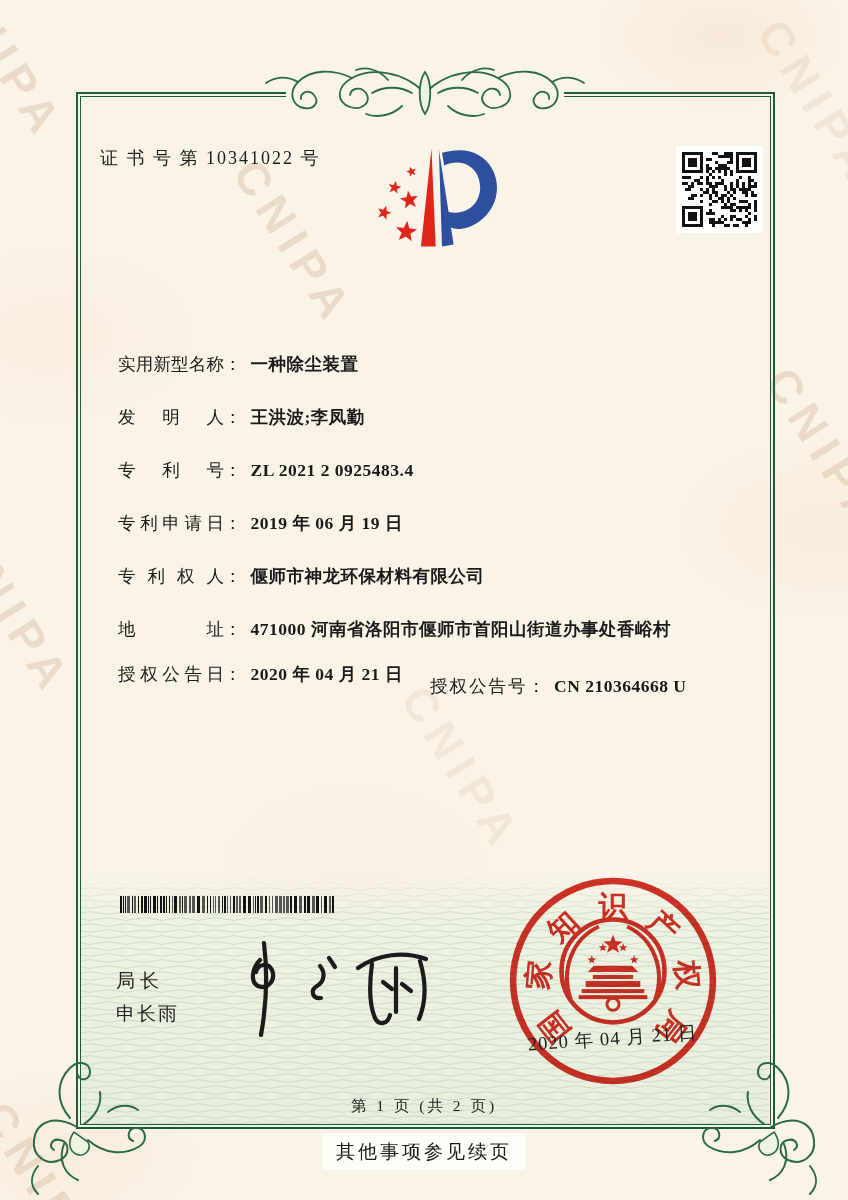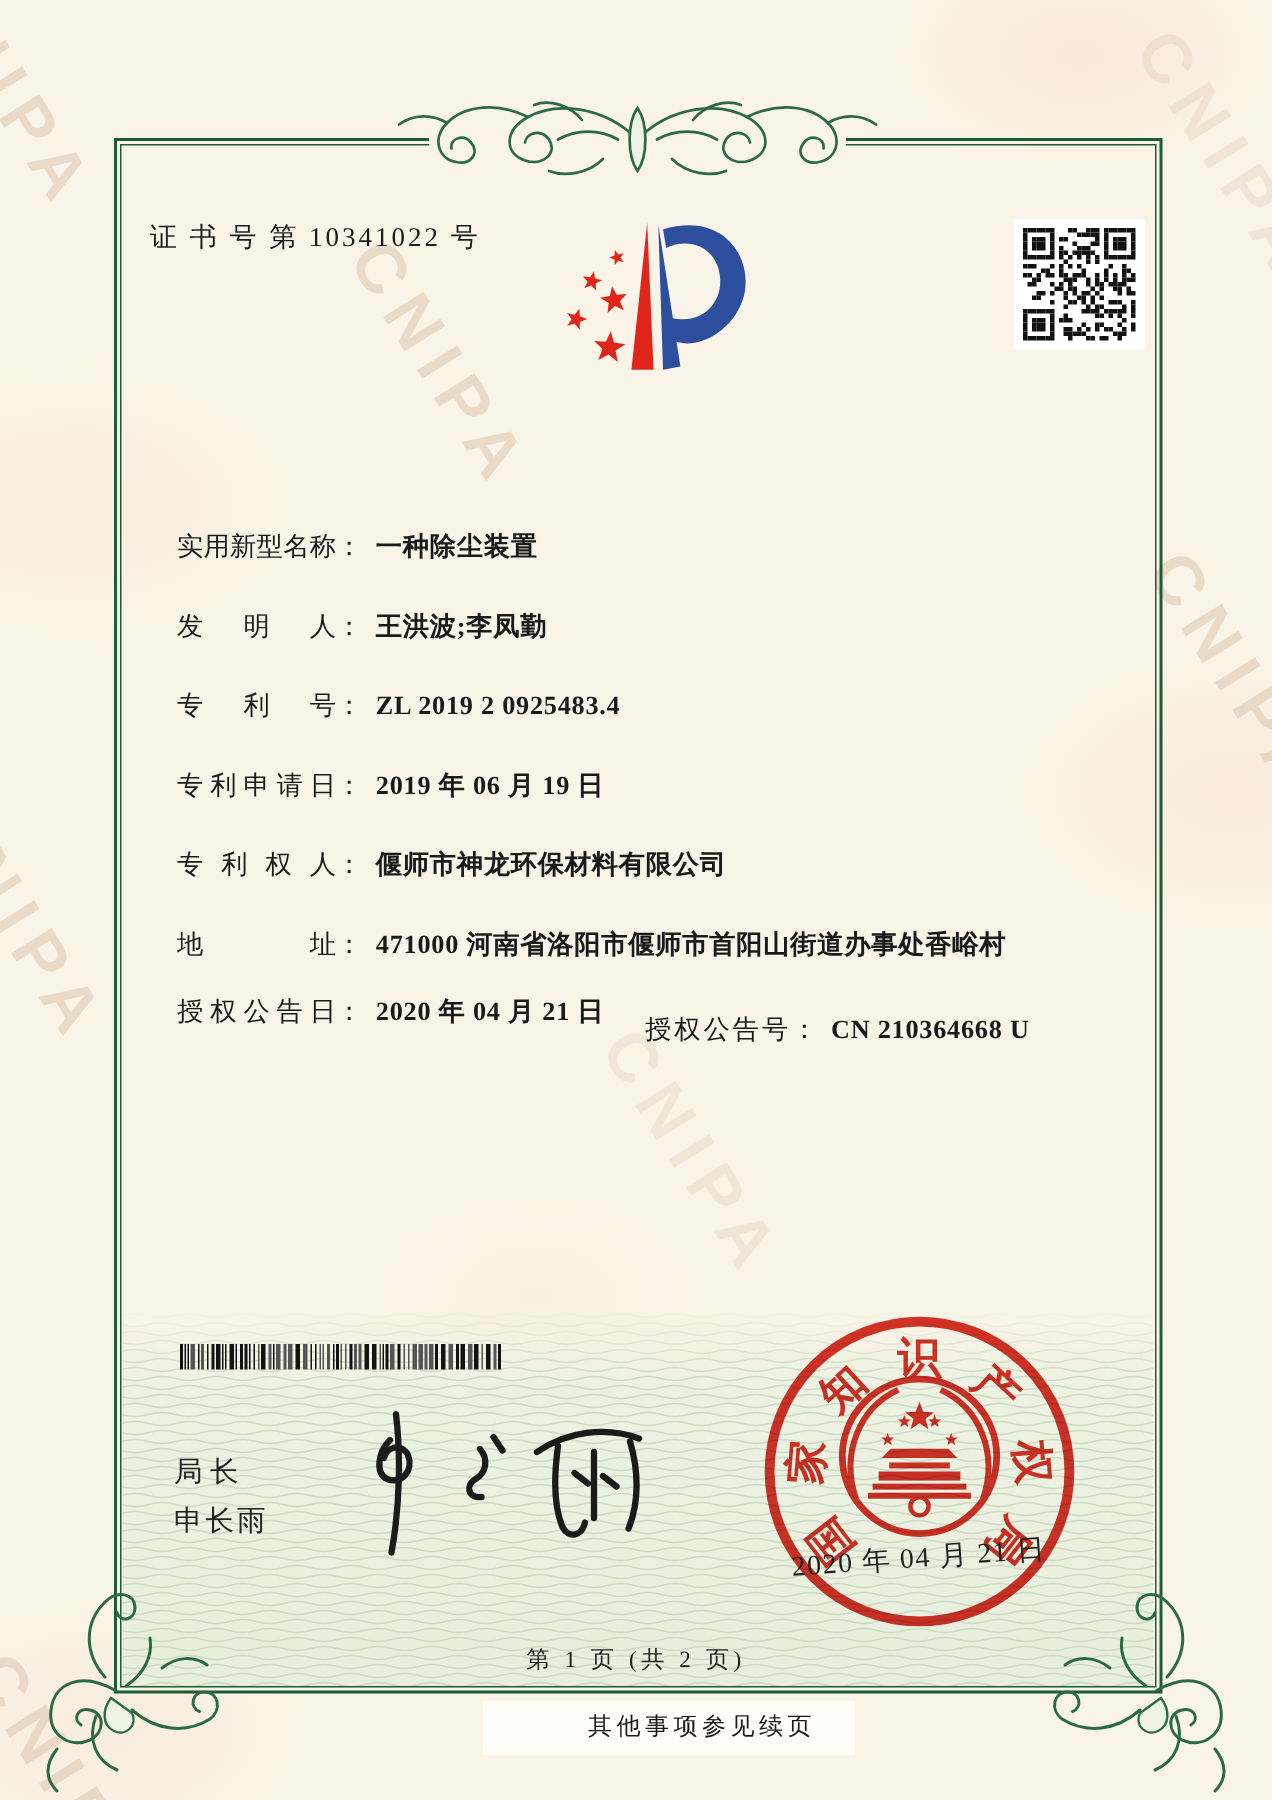--- a/index.html
+++ b/index.html
@@ -47,21 +47,21 @@
   .barcode i{display:inline-block;height:17px;}
   .signer-role{position:absolute;z-index:5;left:116px;top:968px;font-size:19px;letter-spacing:5px;
     font-family:"Liberation Sans","DejaVu Sans",sans-serif;color:#222;}
   .signer-name{position:absolute;z-index:5;left:116px;top:1001px;font-size:19px;letter-spacing:2px;
     font-family:"Liberation Sans","DejaVu Sans",sans-serif;color:#222;}
   .signature{position:absolute;z-index:5;left:232px;top:938px;}
   .seal{position:absolute;z-index:6;left:504px;top:872px;opacity:.95;mix-blend-mode:multiply;}
   .page-info{position:absolute;z-index:5;left:0;right:0;top:1096px;text-align:center;
     font-size:15.5px;letter-spacing:3px;color:#222;}
   .note-box{position:absolute;z-index:5;left:322px;top:1134px;width:204px;height:36px;background:#fffdf7;
-    text-align:center;line-height:36px;font-size:16px;letter-spacing:3px;color:#1a1a1a;padding-left:44px;}
+    text-align:center;line-height:36px;font-size:19px;letter-spacing:3px;color:#1a1a1a;}
 </style>
 </head>
 <body>
 
 <div class="page">
 
   <div class="wm" style="left:-22px;top:-36px;">CNIPA</div>
   <div class="wm" style="left:268px;top:150px;">CNIPA</div>
   <div class="wm" style="left:800px;top:358px;">CNIPA</div>
   <div class="wm" style="left:-14px;top:520px;">CNIPA</div>
@@ -820,21 +820,21 @@
         <span>发</span>
         <span>明</span>
         <span>人</span>
       </span><span class="colon">：</span><span class="fvalue">王洪波;李凤勤</span>
   </div>
   <div class="row" style="top:458px;">
     <span class="flabel jchars">
         <span>专</span>
         <span>利</span>
         <span>号</span>
-      </span><span class="colon">：</span><span class="fvalue">ZL 2019 2 0925483.4</span>
+      </span><span class="colon">：</span><span class="fvalue">ZL 2021 2 0925483.4</span>
   </div>
   <div class="row" style="top:511px;">
     <span class="flabel jchars">
         <span>专</span>
         <span>利</span>
         <span>申</span>
         <span>请</span>
         <span>日</span>
       </span><span class="colon">：</span><span class="fvalue">2019 年 06 月 19 日</span>
   </div>

